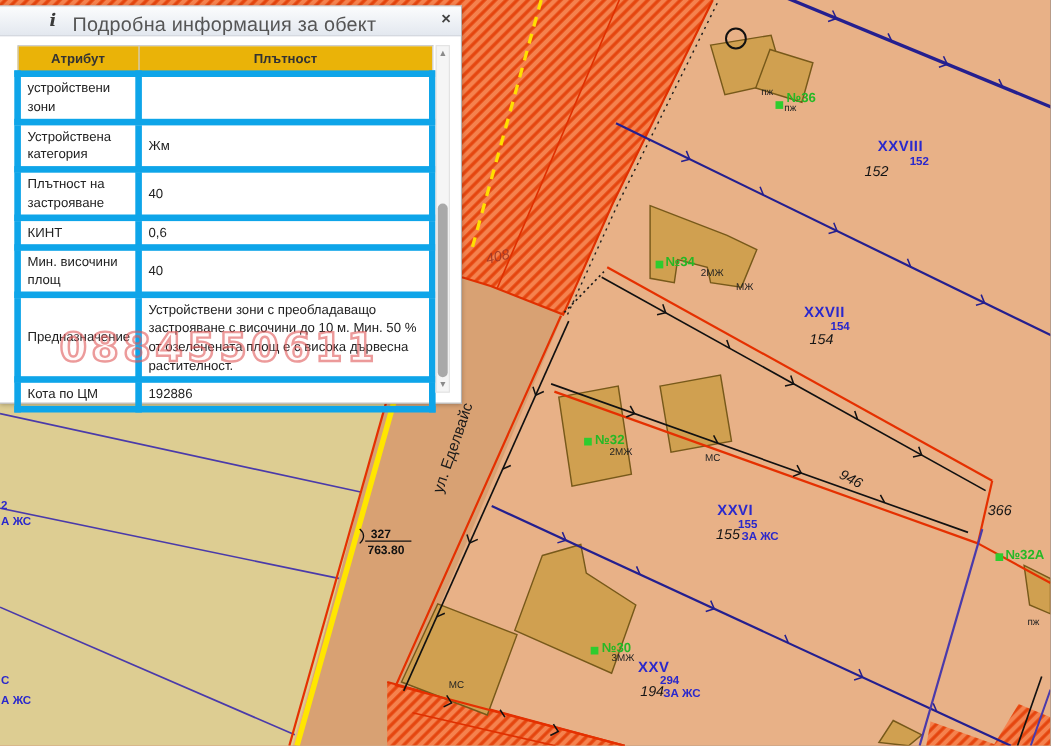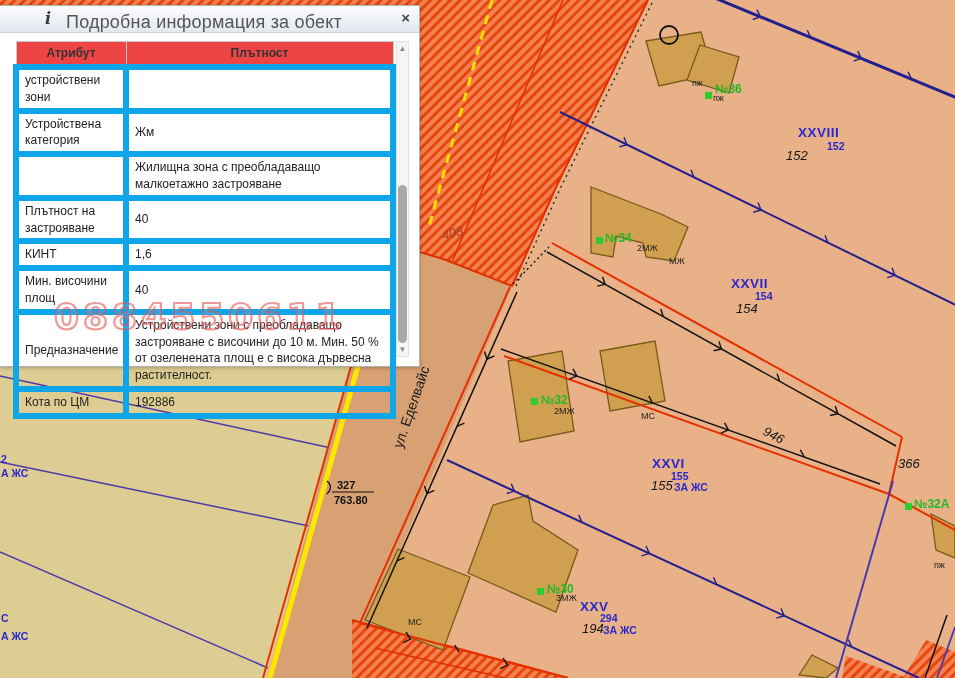--- a/index.html
+++ b/index.html
@@ -23,21 +23,21 @@
               z-index:10;box-sizing:border-box;}
   #panel-header{height:26px;background:linear-gradient(#fbfcfd,#e3e8ef);
                 border-bottom:1px solid #ccd2d9;position:relative;}
   #info-glyph{position:absolute;left:45px;top:3px;font-family:"DejaVu Serif","Liberation Serif",serif;
               font-style:italic;font-weight:bold;font-size:16px;color:#3a3a3a;}
   #panel-title{position:absolute;left:66px;top:6px;font-size:18px;color:#555;letter-spacing:.2px;}
   #close-btn{position:absolute;right:9px;top:4px;font-size:15px;font-weight:bold;color:#444;
              cursor:pointer;line-height:16px;}
   #attr-table{position:absolute;left:13px;top:35px;width:383px;border-collapse:collapse;
               font-size:12px;color:#222;table-layout:fixed;}
-  #attr-table th{background:#ef4444;border:1px solid #c9c9c9;font-weight:bold;color:#333;
+  #attr-table th{background:#eab308;border:1px solid #c9c9c9;font-weight:bold;color:#333;
                  height:20px;font-size:12px;}
   #attr-table td{border:6px solid #0ea5e9;vertical-align:middle;
                  padding:2px 6px;line-height:1.4;}
   #attr-table .c-attr{width:107px;}
   
   #scrollbar{position:absolute;left:396px;top:35px;width:13px;height:316px;background:#f5f5f5;
              border:1px solid #e2e2e2;box-sizing:border-box;}
   .scroll-arrow{position:absolute;left:0;width:11px;text-align:center;font-size:8px;color:#8a8a8a;
                 cursor:pointer;}
   #scroll-up{top:2px;} #scroll-down{bottom:2px;}
@@ -230,30 +230,26 @@
       <tbody>
         <tr>
           <td class="c-attr">устройствени зони</td>
           <td></td>
         </tr>
         <tr>
           <td class="c-attr">Устройствена категория</td>
           <td>Жм</td>
         </tr>
         <tr>
-          <td class="c-attr"></td>
-          <td>Жилищна зона с преобладаващо малкоетажно застрояване</td>
-        </tr>
-        <tr>
           <td class="c-attr">Плътност на застрояване</td>
           <td>40</td>
         </tr>
         <tr>
           <td class="c-attr">КИНТ</td>
-          <td>1,6</td>
+          <td>0,6</td>
         </tr>
         <tr>
           <td class="c-attr">Мин. височини площ</td>
           <td>40</td>
         </tr>
         <tr>
           <td class="c-attr">Предназначение</td>
           <td>Устройствени зони с преобладаващо застрояване с височини до 10 м. Мин. 50 % от озеленената площ е с висока дървесна растителност.</td>
         </tr>
         <tr>

